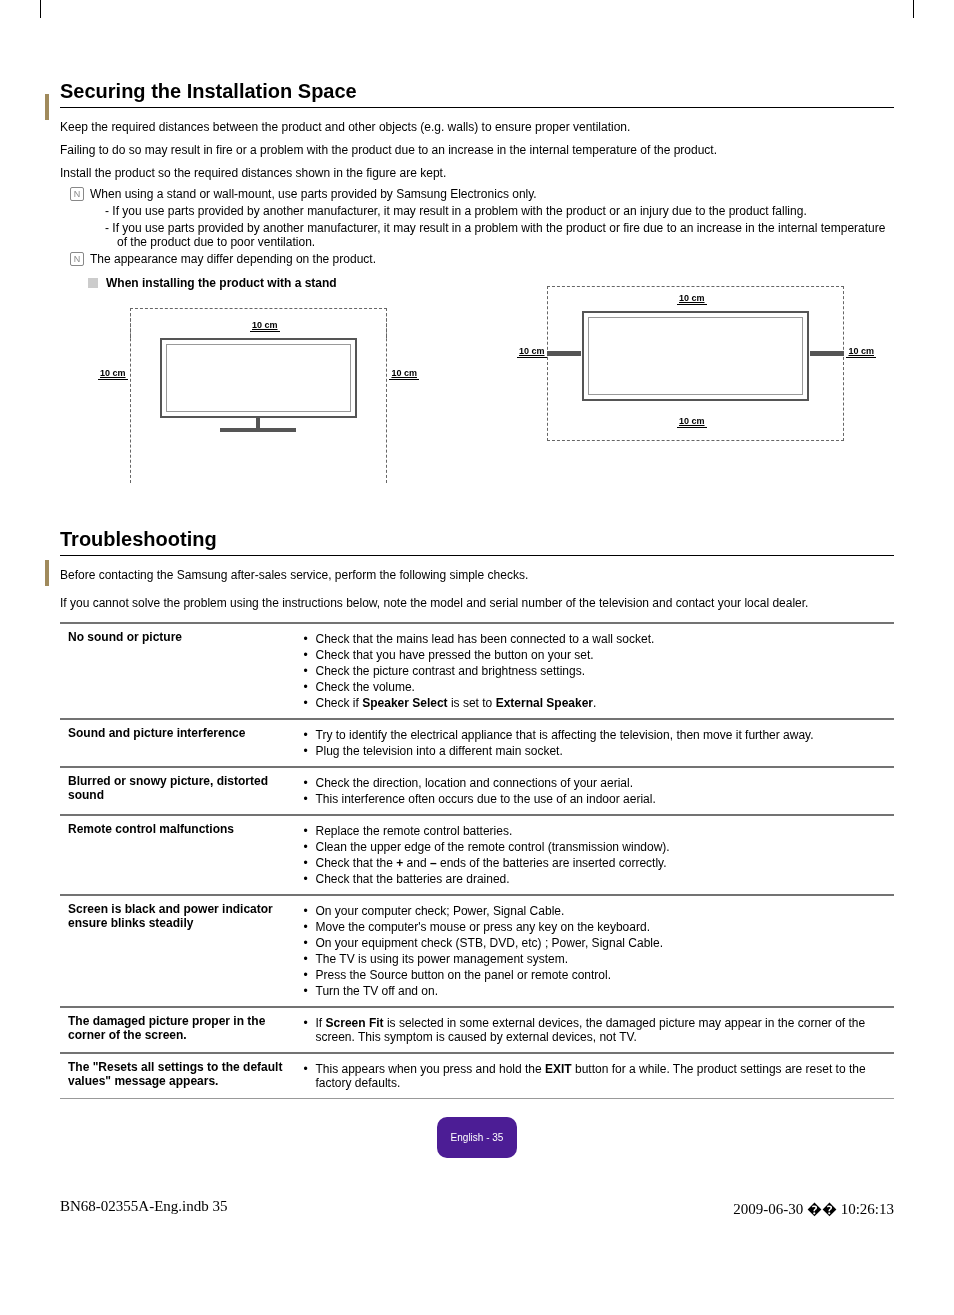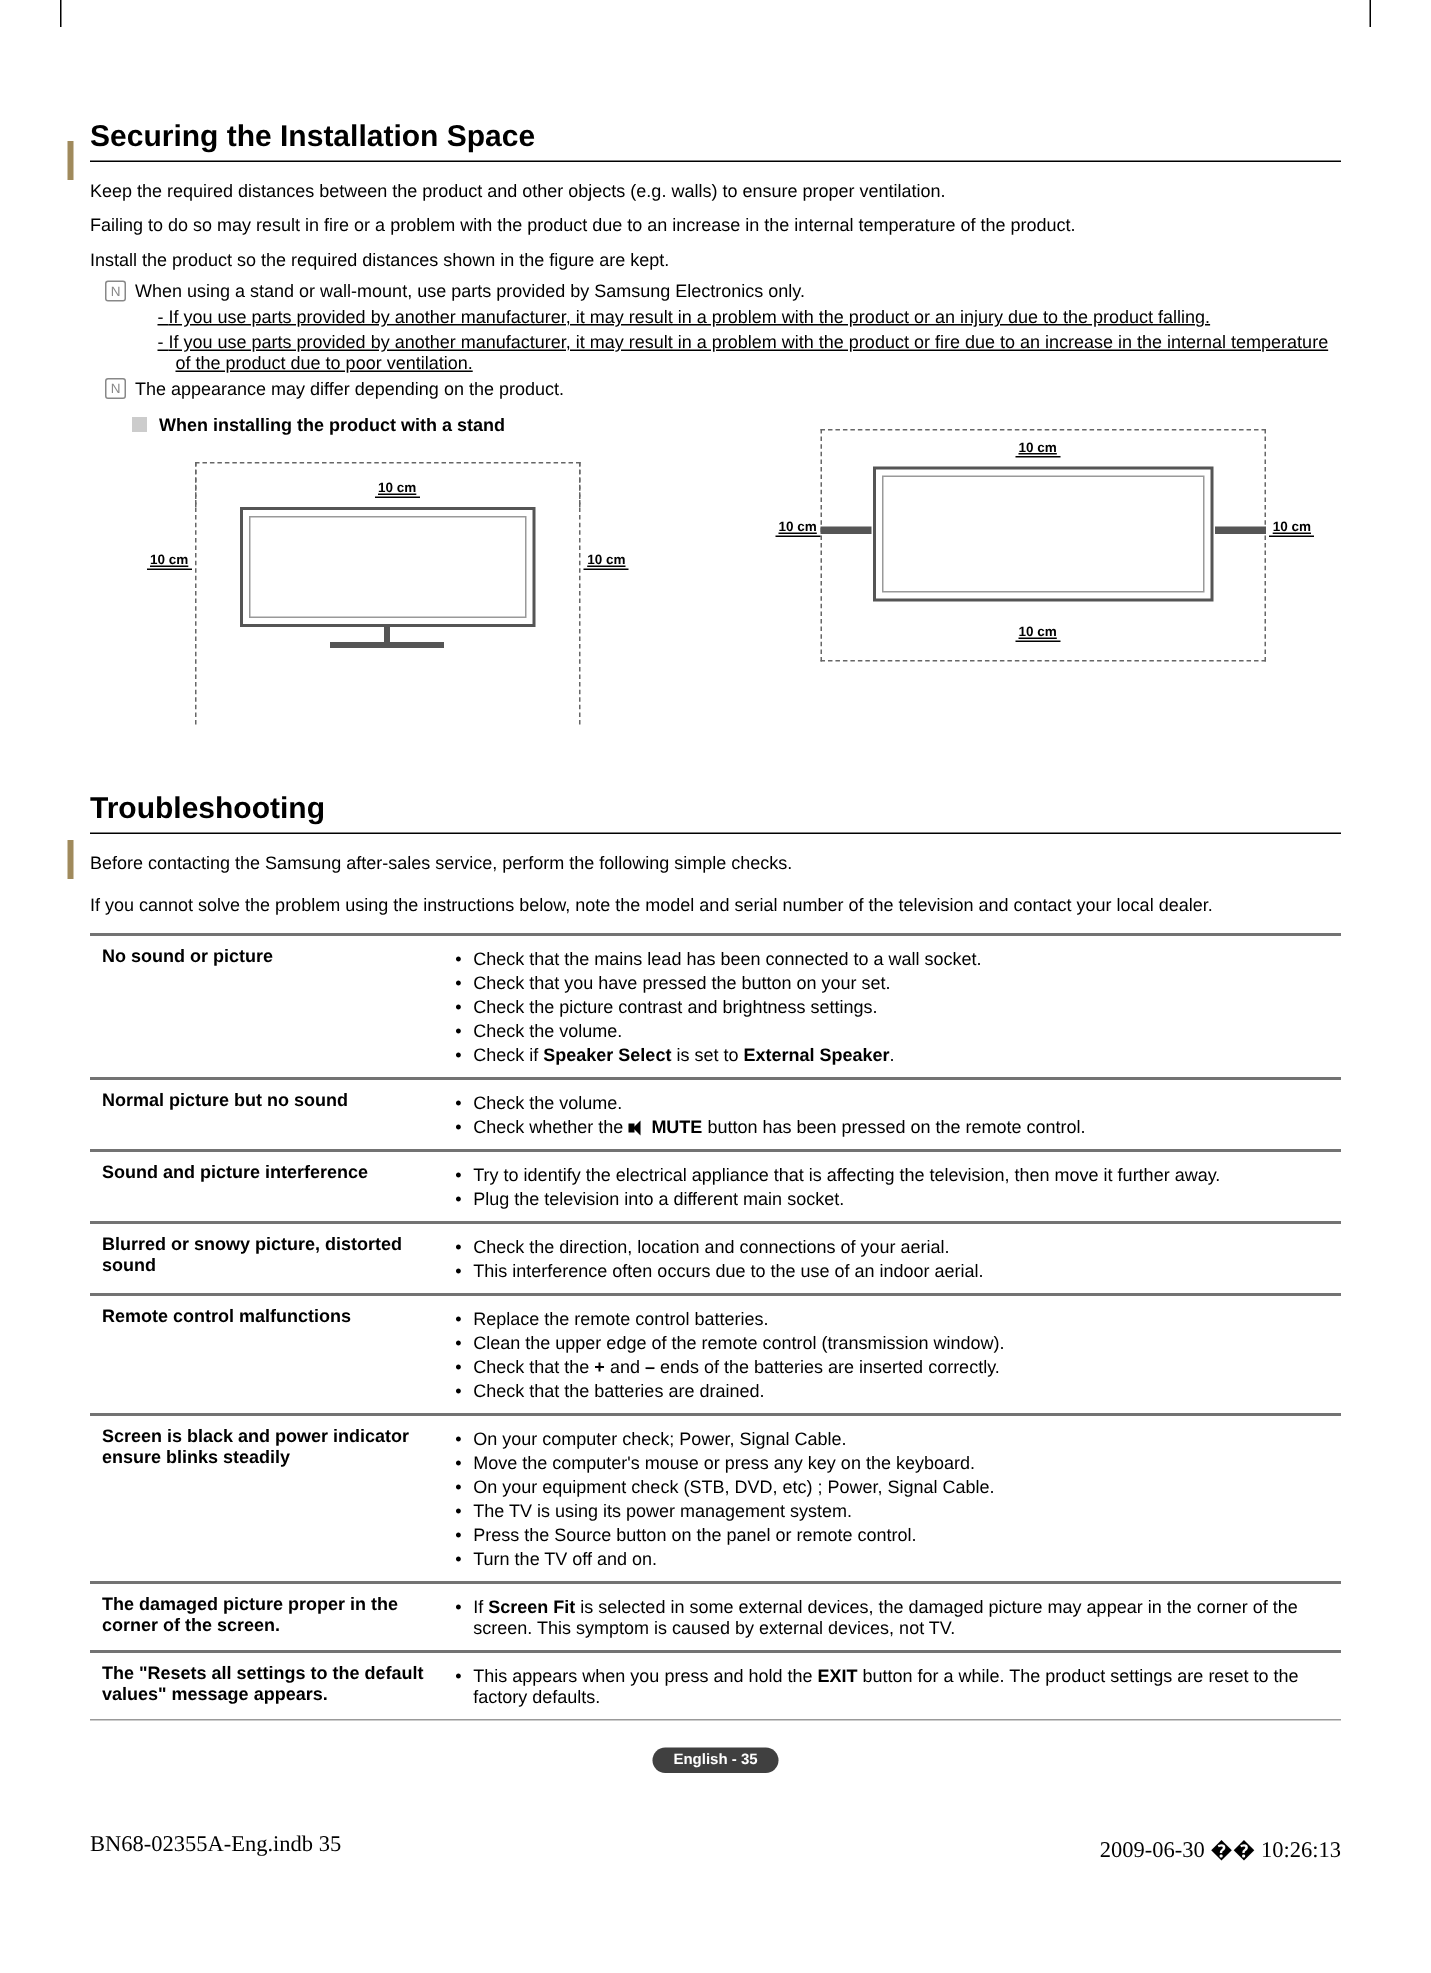--- a/index.html
+++ b/index.html
@@ -26,21 +26,21 @@
       width: 4px;
       height: 26px;
       background: #a08a5c;
     }
     .accent1 { top: 94px; }
     .accent2 { top: 560px; }
     .intro-text { line-height: 1.5; margin-bottom: 5px; }
     .note-item { margin: 3px 0 3px 10px; display:flex; align-items:flex-start; }
     .note-icon { width:14px; height:14px; border:1px solid #888; border-radius:2px; font-size:9px; display:inline-flex; align-items:center; justify-content:center; color:#888; margin-right:6px; flex:0 0 14px; }
     .note-text { flex:1; }
-    .sub-bullet { margin: 3px 0 3px 45px; text-indent: -12px; padding-left: 12px; text-decoration: underline; }
+    .sub-bullet { margin: 3px 0 3px 45px; text-indent: -12px; padding-left: 12px; }
     .sub-bullet::before { content: "- "; }
     .diagrams { display: flex; gap: 40px; margin-top: 10px; }
     .diagram-col { flex: 1; }
     .diagram-title { display:flex; align-items:center; margin-bottom:8px;padding-left:28px; }
     .sq { width:10px; height:10px; background:#ccc; margin-right:8px; }
     .diagram-title-text { font-weight:bold; }
     .diagram-box { position:relative; height:200px; }
     .outer-dash { position:absolute; border:1px dashed #666; }
     .tv-outer { position:absolute; border:2px solid #555; }
     .tv-inner { position:absolute; border:1px solid #999; }
@@ -54,21 +54,21 @@
     table.trouble td { border-top:2px solid #737373; border-bottom:1px solid #999; padding:6px 8px; vertical-align:top; }
     table.trouble td.tcol1 { width:28%; font-weight:bold; }
     table.trouble ul { list-style:none; padding:0; margin:0; }
     table.trouble li { padding-left:14px; position:relative; margin:2px 0; }
     table.trouble li::before { content:"•"; position:absolute; left:2px; }
     .mute-icon { display:inline-block; width:12px; height:10px; position:relative; vertical-align:middle; }
     .mute-icon::before { content:""; position:absolute; left:0; top:2px; width:4px; height:6px; background:#000; }
     .mute-icon::after { content:""; position:absolute; left:3px; top:0; width:0; height:0; border-top:5px solid transparent; border-bottom:5px solid transparent; border-right:5px solid #000; }
     
     .page-num { text-align:center; margin-top:18px; }
-    .page-pill { display:inline-block; background:#404040; color:#fff; font-size:10px; font-weight:bold; padding:3px 14px; border-radius:10px; }
+    .page-pill { display:inline-block; background:#4c1d95; color:#fff; font-size:10px; font-weight:normal; padding:15px 14px; border-radius:10px; }
     .footer { display:flex; justify-content:space-between; font-family:"Times New Roman",serif; font-size:15px; margin-top:40px; }
     .crop { position:absolute; width:1px; height:18px; background:#000; }
     .crop.tl-v { top:0; left:40px; }
     .crop.tr-v { top:0; right:40px; }
   </style>
 </head>
 <body>
 
 <div class="crop tl-v"></div>
 <div class="crop tr-v"></div>
@@ -138,29 +138,20 @@
           <ul>
             <li>Check that the mains lead has been connected to a wall socket.</li>
             <li>Check that you have pressed the button on your set.</li>
             <li>Check the picture contrast and brightness settings.</li>
             <li>Check the volume.</li>
             <li>Check if <b>Speaker Select</b> is set to <b>External Speaker</b>.</li>
           </ul>
         </td>
       </tr>
       <tr>
-        <td class="tcol1">Normal picture but no sound</td>
-        <td>
-          <ul>
-            <li>Check the volume.</li>
-            <li>Check whether the <span class="mute-icon"></span> <b>MUTE</b> button has been pressed on the remote control.</li>
-          </ul>
-        </td>
-      </tr>
-      <tr>
         <td class="tcol1">Sound and picture interference</td>
         <td>
           <ul>
             <li>Try to identify the electrical appliance that is affecting the television, then move it further away.</li>
             <li>Plug the television into a different main socket.</li>
           </ul>
         </td>
       </tr>
       <tr>
         <td class="tcol1">Blurred or snowy picture, distorted sound</td>

